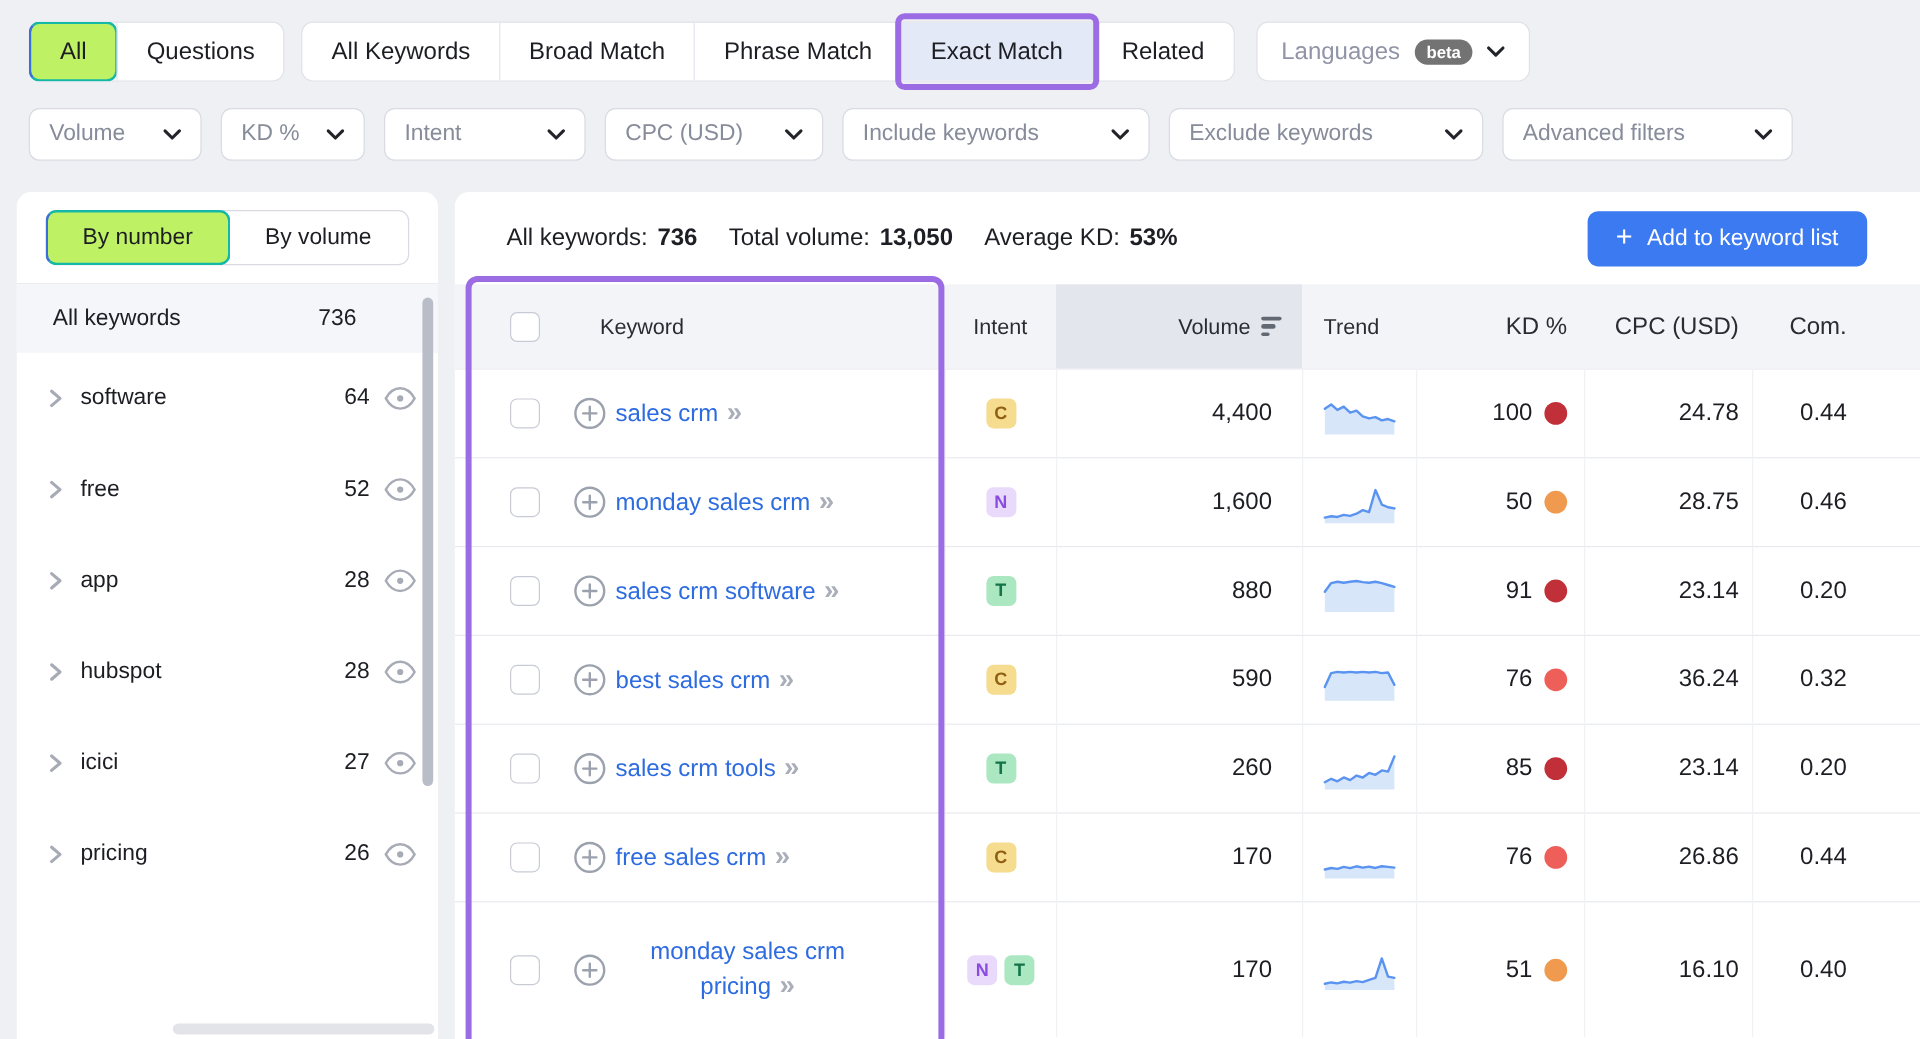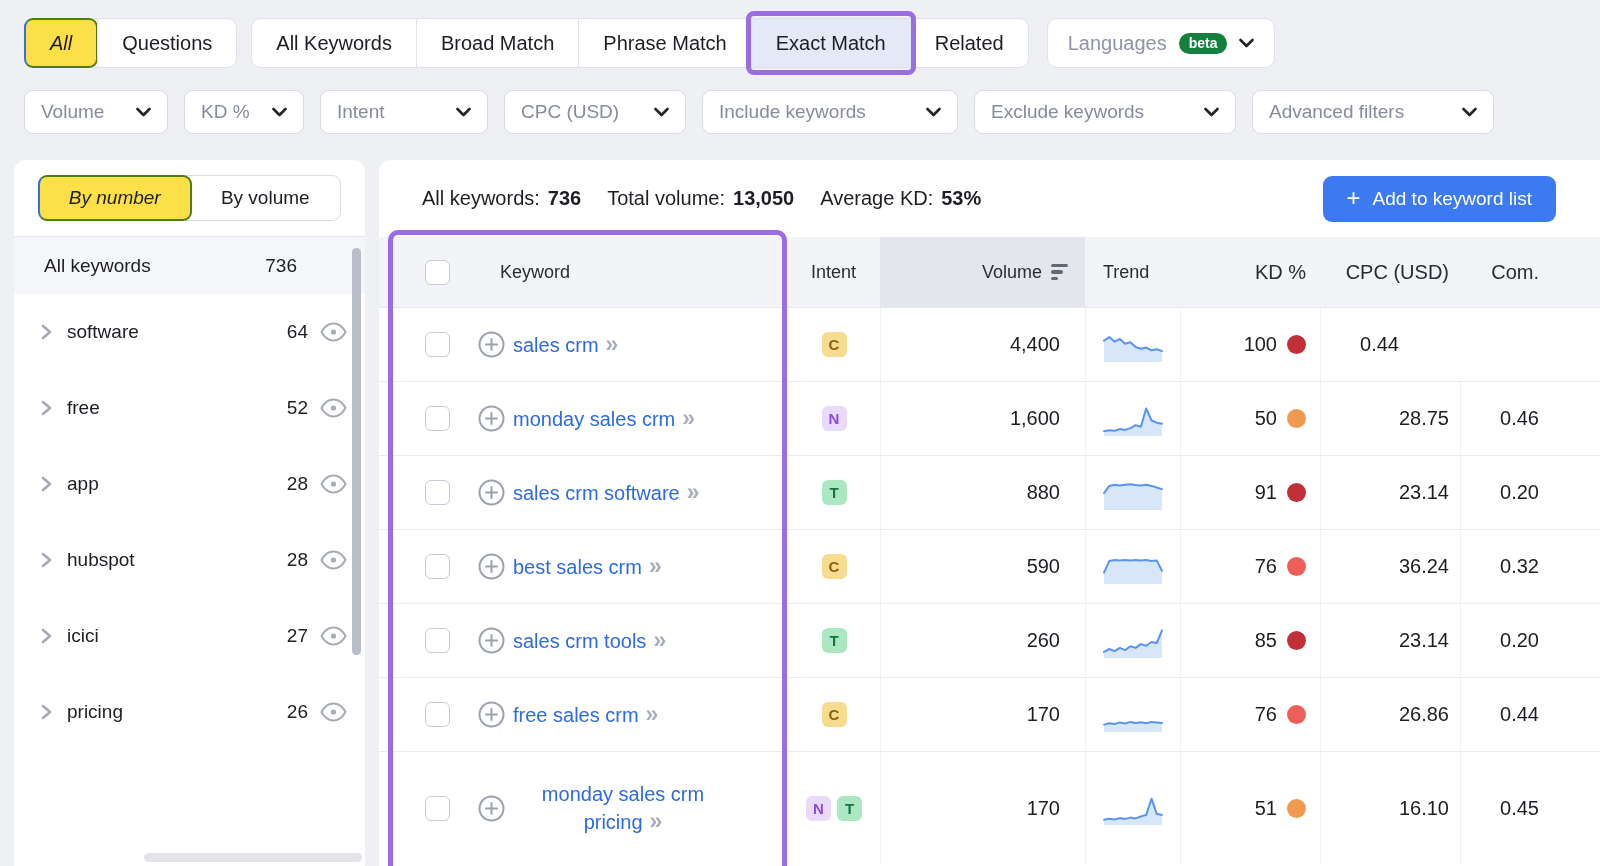--- a/index.html
+++ b/index.html
@@ -5,26 +5,26 @@
   * { box-sizing: border-box; margin: 0; padding: 0; }
   html,body { background:#eef0f4; }
   body { font-family: "Liberation Sans", "DejaVu Sans", sans-serif; color:#1d1e23; }
   #app { position:relative; width:1600px; height:866px; overflow:hidden; background:#eef0f4; }
 
   
   .toprow { position:absolute; left:24px; top:18px; display:flex; align-items:stretch; gap:14px; height:50px; }
   .seg-group { display:flex; background:#fff; border:1px solid #dfe1e8; border-radius:10px; align-items:stretch; }
   .seg { display:flex; align-items:center; padding:0 24px; font-size:20px; color:#1d1e23; cursor:pointer; position:relative; white-space:nowrap; }
   .seg + .seg { border-left:1px solid #e3e5ec; }
-  .seg.selected-blue { background:#fde047; border:2px solid #4d7c0f; border-radius:9px; margin:-1px; border-left:2px solid #3a6fd8;font-style:italic; }
+  .seg.selected-blue { background:#bef264; border:2px solid #14b8a6; border-radius:9px; margin:-1px; border-left:2px solid #3a6fd8; }
   .seg.selected-soft { background:#e3e9f7; }
   .hl-box { position:absolute; left:-6px; right:-6px; top:-8px; bottom:-8px; border:5px solid #9b6ce4; border-radius:8px; pointer-events:none; z-index:4; }
   .lang-btn { display:flex; align-items:center; gap:12px; background:#fff; border:1px solid #dfe1e8; border-radius:10px; padding:0 20px; height:50px; cursor:pointer; margin-left:4px; }
   .lang-label { font-size:20px; color:#9094a6; }
-  .beta-badge { background:#15803d; color:#fff; font-size:14px; font-weight:700; border-radius:12px; padding:3px 10px 4px; line-height:1; }
+  .beta-badge { background:#737373; color:#fff; font-size:14px; font-weight:700; border-radius:12px; padding:3px 10px 4px; line-height:1; }
 
   
   .filterrow { position:absolute; left:24px; top:90px; display:flex; gap:16px; height:44px; }
   .filter-btn { display:flex; align-items:center; justify-content:space-between; background:#fff; border:1px solid #d9dbe3; border-radius:9px; padding:0 16px; font-size:19px; color:#878c9b; cursor:pointer; white-space:nowrap; }
 
   
   .sidebar { position:absolute; left:14px; top:160px; width:351px; height:706px; background:#fff; border-radius:12px 12px 0 0; overflow:hidden; }
   .side-toggle { display:flex; margin:15px 24px 0; height:46px; background:#fff; border:1px solid #d9dbe3; border-radius:9px; }
   .side-toggle .seg { flex:1; justify-content:center; font-size:19px; padding:0 10px; }
   .side-divider { border-top:1px solid #e7e8ee; margin-top:15px; }
@@ -335,20 +335,21 @@
     <div class="cell c-trend bdr">
             <svg width="62" height="36" viewBox="0 0 62 36">
               <path d="M2.0 13.6 L7.3 10.1 L12.5 14.6 L17.8 11.9 L23.1 16.8 L28.4 15.2 L33.6 20.0 L38.9 21.7 L44.2 20.6 L49.5 23.3 L54.7 22.2 L60.0 24.1 L60 35 L2 35 Z" fill="#d7e6f9"></path>
               <path d="M2.0 13.6 L7.3 10.1 L12.5 14.6 L17.8 11.9 L23.1 16.8 L28.4 15.2 L33.6 20.0 L38.9 21.7 L44.2 20.6 L49.5 23.3 L54.7 22.2 L60.0 24.1" fill="none" stroke="#5b94f0" stroke-width="2" stroke-linejoin="round" stroke-linecap="round"></path>
             </svg>
           </div>
     <div class="cell c-kd bdr">
             <span>100</span>
             <span class="kd-dot" style="background:#c13038"></span>
           </div>
+    <div class="cell c-cpc bdr">24.78</div>
     <div class="cell c-com bdr">0.44</div>
         </div>
         <div class="tgrid trow">
     <div class="cell c-check">
             <span class="checkbox"></span>
           </div>
     <div class="cell c-keyword">
             <svg width="27" height="27" viewBox="0 0 27 27" fill="none">
               <circle cx="13.5" cy="13.5" r="12" stroke="#9ba1ad" stroke-width="2"></circle>
               <path d="M13.5 8 V19 M8 13.5 H19" stroke="#9ba1ad" stroke-width="2" stroke-linecap="round"></path>
@@ -504,20 +505,20 @@
             <svg width="62" height="36" viewBox="0 0 62 36">
               <path d="M2.0 29.8 L7.3 28.7 L12.5 29.5 L17.8 28.1 L23.1 28.9 L28.4 27.6 L33.6 28.4 L38.9 26.5 L44.2 24.9 L49.5 8.7 L54.7 23.8 L60.0 24.9 L60 35 L2 35 Z" fill="#d7e6f9"></path>
               <path d="M2.0 29.8 L7.3 28.7 L12.5 29.5 L17.8 28.1 L23.1 28.9 L28.4 27.6 L33.6 28.4 L38.9 26.5 L44.2 24.9 L49.5 8.7 L54.7 23.8 L60.0 24.9" fill="none" stroke="#5b94f0" stroke-width="2" stroke-linejoin="round" stroke-linecap="round"></path>
             </svg>
           </div>
     <div class="cell c-kd bdr">
             <span>51</span>
             <span class="kd-dot" style="background:#ef9a4e"></span>
           </div>
     <div class="cell c-cpc bdr">16.10</div>
-    <div class="cell c-com bdr">0.45</div>
+    <div class="cell c-com bdr">0.40</div>
         </div>
       </div>
 
     <div class="kw-col-highlight"></div>
   </div>
 
 </div>
 
 </body></html>

